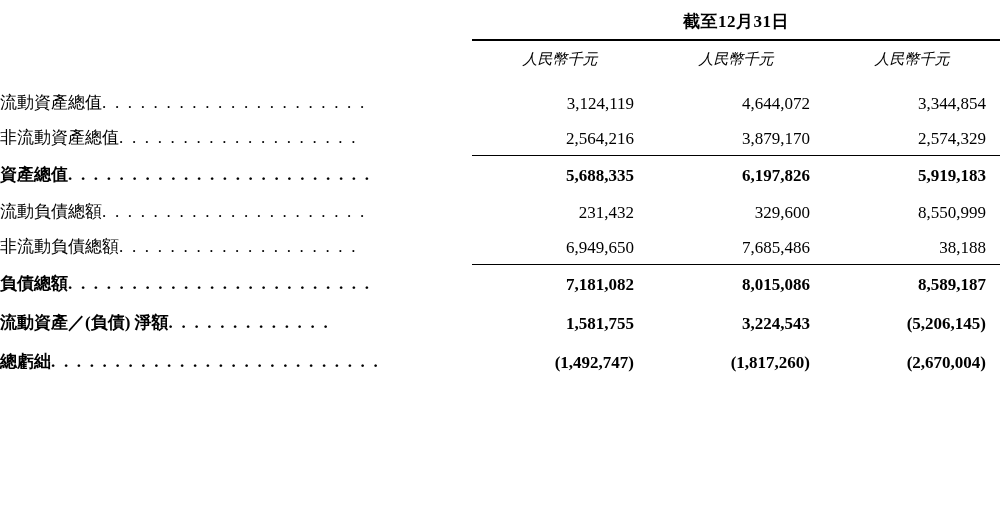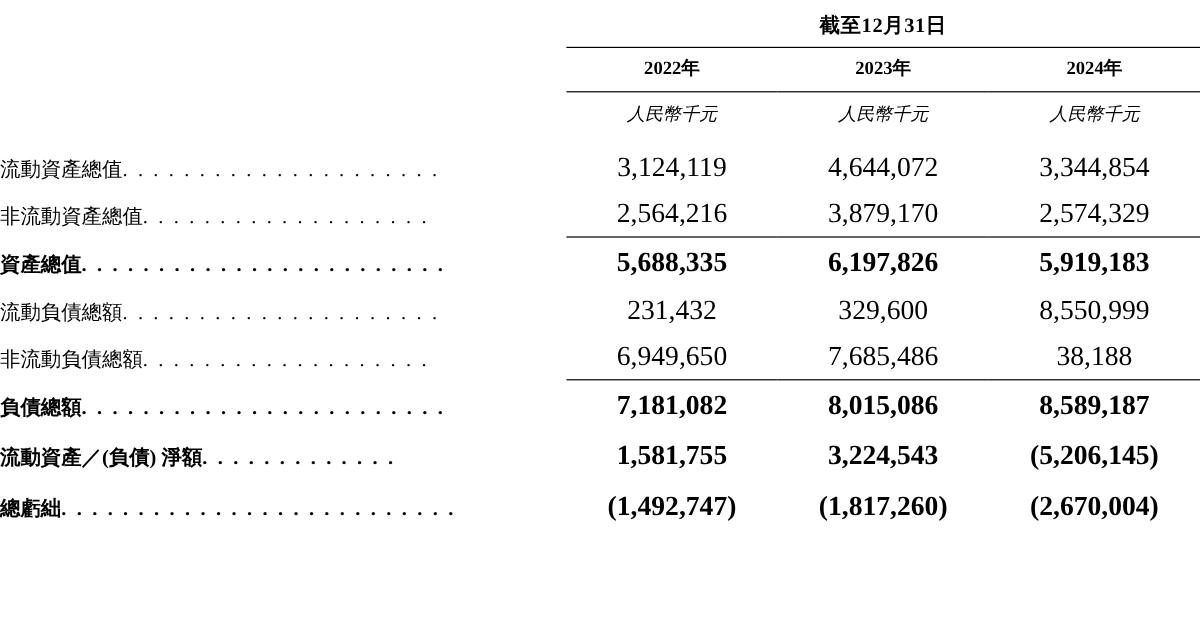--- a/index.html
+++ b/index.html
@@ -70,22 +70,22 @@
     font-size: 17px;
     padding: 6px 12px 6px 0;
     white-space: nowrap;
     vertical-align: bottom;
   }
   td.label .leader {
     letter-spacing: 2.2px;
     font-size: 17px;
   }
   td.num {
-    font-size: 23px;
-    text-align: center;
+    font-size: 17px;
+    text-align: right;
     padding: 6px 14px 6px 14px;
     vertical-align: bottom;
     white-space: nowrap;
   }
   tr.bold td.label,
   tr.bold td.num {
     font-weight: bold;
   }
   tr.tall td.label,
   tr.tall td.num {
@@ -112,26 +112,20 @@
     <thead>
       <tr>
         <td></td>
         <td class="hdr-span" colspan="3">截至12月31日</td>
       </tr>
       <tr>
         <td class="hdr-span-rule"></td>
         <td class="hdr-span-rule" colspan="3">
           <div class="rule-line"></div>
         </td>
-      </tr>
-      <tr>
-        <td></td>
-        <td class="hdr-year yr-cell">2022年</td>
-        <td class="hdr-year yr-cell">2023年</td>
-        <td class="hdr-year yr-cell">2024年</td>
       </tr>
       <tr>
         <td></td>
         <td class="hdr-unit yr-cell yr-rule">人民幣千元</td>
         <td class="hdr-unit yr-cell yr-rule">人民幣千元</td>
         <td class="hdr-unit yr-cell yr-rule">人民幣千元</td>
       </tr>
       <tr class="spacer">
         <td colspan="4"></td>
       </tr>

